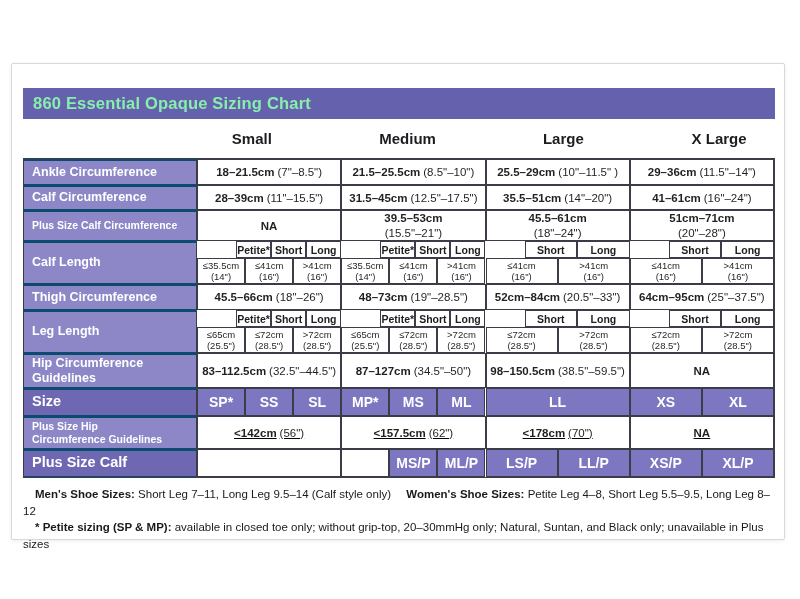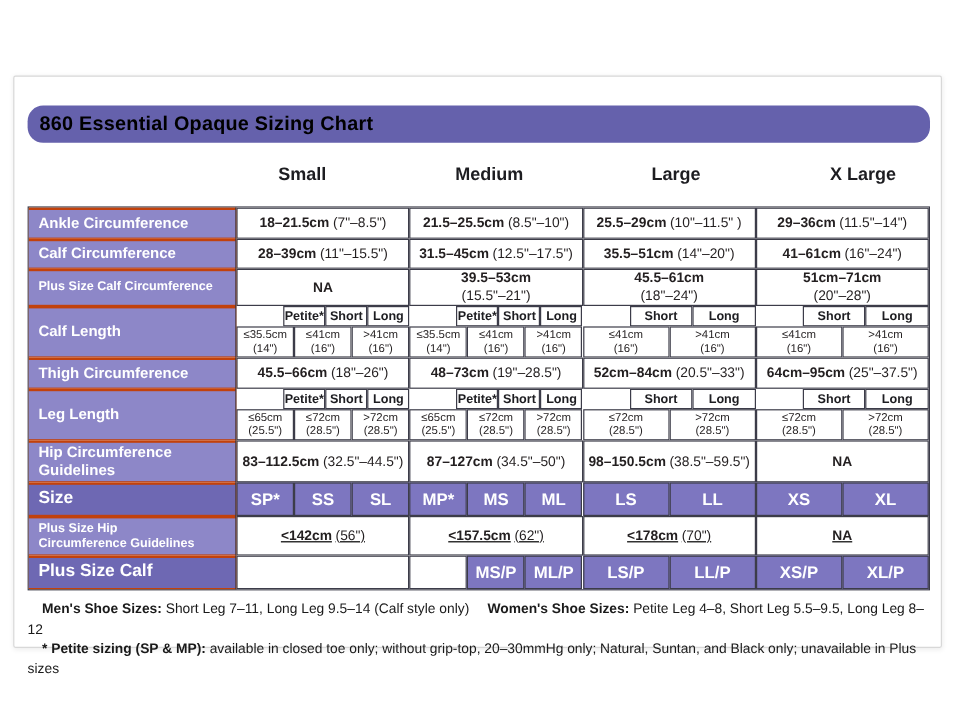--- a/index.html
+++ b/index.html
@@ -1,27 +1,27 @@
 <!DOCTYPE html>
 <html><head>
 <meta charset="utf-8">
 <style>
   * { margin:0; padding:0; box-sizing:border-box; }
   html,body { width:800px; height:599px; background:#ffffff; font-family:"Liberation Sans", sans-serif; }
   .page { position:relative; width:800px; height:599px; background:#ffffff; overflow:hidden; }
   .card { position:absolute; left:11px; top:63px; width:774px; height:477px; background:#ffffff;
           border:1px solid #d8d8d8; border-radius:2px; box-shadow:0 1px 4px rgba(0,0,0,0.07); }
   .card-inner { position:absolute; left:11px; top:24px; width:752px; }
-  .title-bar { height:31px; background:#6561ac; color:#000000; font-weight:bold; font-size:16.5px;
-               line-height:31px; padding-left:10px; letter-spacing:0.2px;border-radius:13px; }
-  .col-headers { display:flex; margin-left:173px; height:53px; align-items:center;gap:44px; }
+  .title-bar { height:31px; background:#6561ac; color:#86efac; font-weight:bold; font-size:16.5px;
+               line-height:31px; padding-left:10px; letter-spacing:0.2px; }
+  .col-headers { display:flex; margin-left:173px; height:39px; align-items:center;gap:44px; }
   .col-header { flex:1; text-align:center; font-weight:bold; font-size:15px; color:#1d1d21; }
   .tbody { border:1px solid #3c3c49; background:#ffffff; }
   .trow { display:flex; }
-  .tlabel { flex:0 0 173px; background:#c2410c; position:relative; border-right:1px solid #3c3c49;padding-left:39px; }
+  .tlabel { flex:0 0 173px; background:#0c4a6e; position:relative; border-right:1px solid #3c3c49;padding-left:39px; }
   .tlabel-inner { position:absolute; left:0; top:1.5px; bottom:1.5px; right:0; background:#8d87c8;
                   color:#ffffff; font-weight:bold; font-size:12.5px; display:flex; align-items:center;
                   padding-left:8px; padding-right:2px; white-space:pre-line; line-height:1.2; }
   .tlabel.dark .tlabel-inner { background:#6e68b3; font-size:14.5px; }
   .tlabel.small-label .tlabel-inner { font-size:10.5px; }
   .tcols { flex:1; display:flex; min-width:0; }
   .tcol { flex:1; display:flex; min-width:0; }
   .tcol.sub { flex-direction:column; }
   .vcell { flex:1; border:1px solid #3c3c49; display:flex; align-items:center; justify-content:center;
            text-align:center; font-size:11.5px; color:#231f20; background:#ffffff; padding:1px 2px; }
@@ -393,21 +393,20 @@
                 <div class="code-cell">SP*</div>
                 <div class="code-cell">SS</div>
                 <div class="code-cell">SL</div>
               </div>
               <div class="tcol">
                 <div class="code-cell">MP*</div>
                 <div class="code-cell">MS</div>
                 <div class="code-cell">ML</div>
               </div>
               <div class="tcol">
-                <div class="code-cell">LS</div>
                 <div class="code-cell">LL</div>
               </div>
               <div class="tcol">
                 <div class="code-cell">XS</div>
                 <div class="code-cell">XL</div>
               </div>
             </div>
           </div>
           <div class="trow h-plus-size-hip-circumference-guidelines">
             <div class="tlabel small-label">

